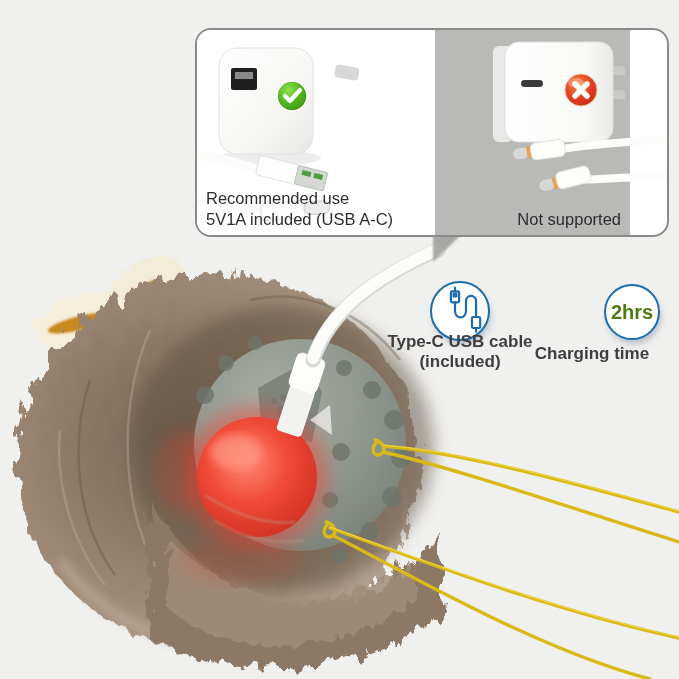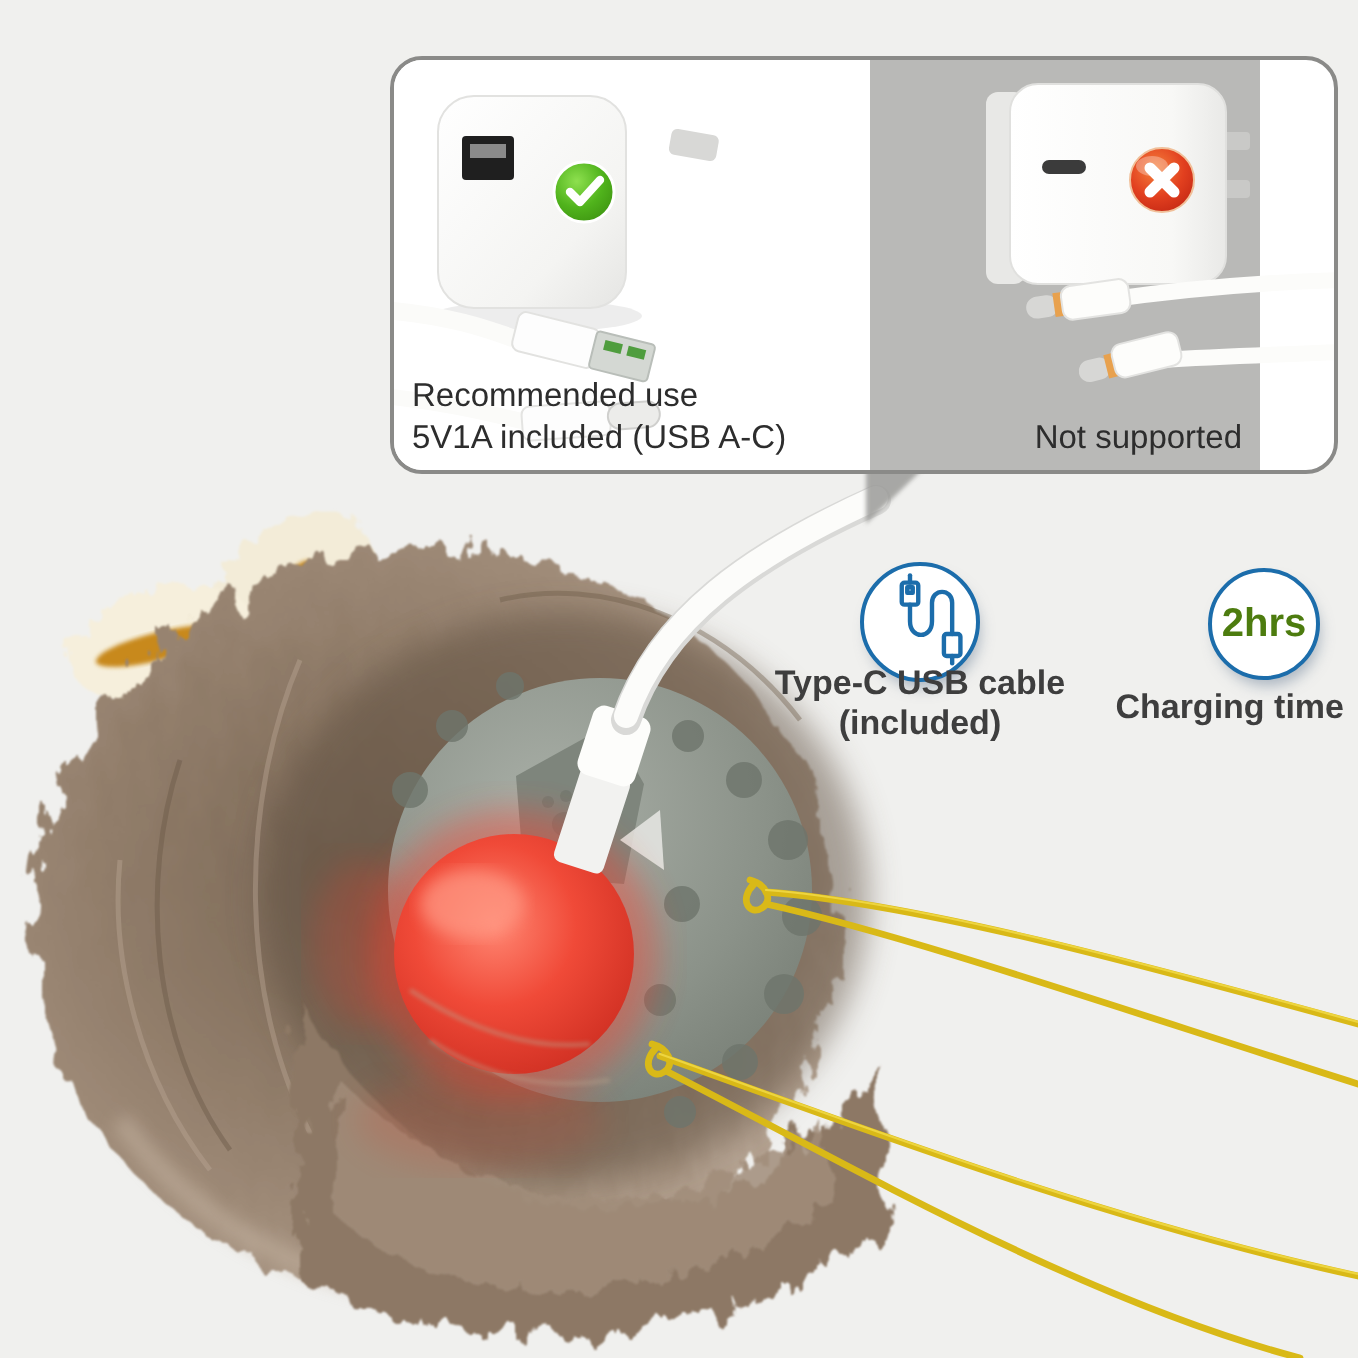--- a/index.html
+++ b/index.html
@@ -25,21 +25,21 @@
   .feature-circle{position:absolute;background:#fff;border:2.5px solid #1c6dab;
        border-radius:50%;box-sizing:border-box;z-index:3;
        box-shadow:2px 5px 7px -2px rgba(105,125,150,.5);
        display:flex;align-items:center;justify-content:center;}
   .circ-cable{left:430px;top:281px;width:60px;height:60px;}
   .circ-hours{left:564px;top:284px;width:56px;height:56px;
        color:#4d7c0f;font-size:20px;font-weight:700;margin-left:40px;}
   .feature-label{position:absolute;z-index:3;text-align:center;
        font-size:17px;font-weight:700;color:#3e3e3e;line-height:19.5px;}
   .lbl-cable{left:370px;top:332px;width:180px;}
-  .lbl-hours{left:512px;top:344px;width:160px;text-align:right;}
+  .lbl-hours{left:512px;top:344px;width:160px;}
   .feature-label span{display:block;}
 
   .toy-photo{position:absolute;left:0;top:0;z-index:1;}
 </style>
 </head>
 <body>
 
 <div class="stage">
 
   <svg class="toy-photo" width="679" height="679" viewBox="0 0 679 679">

